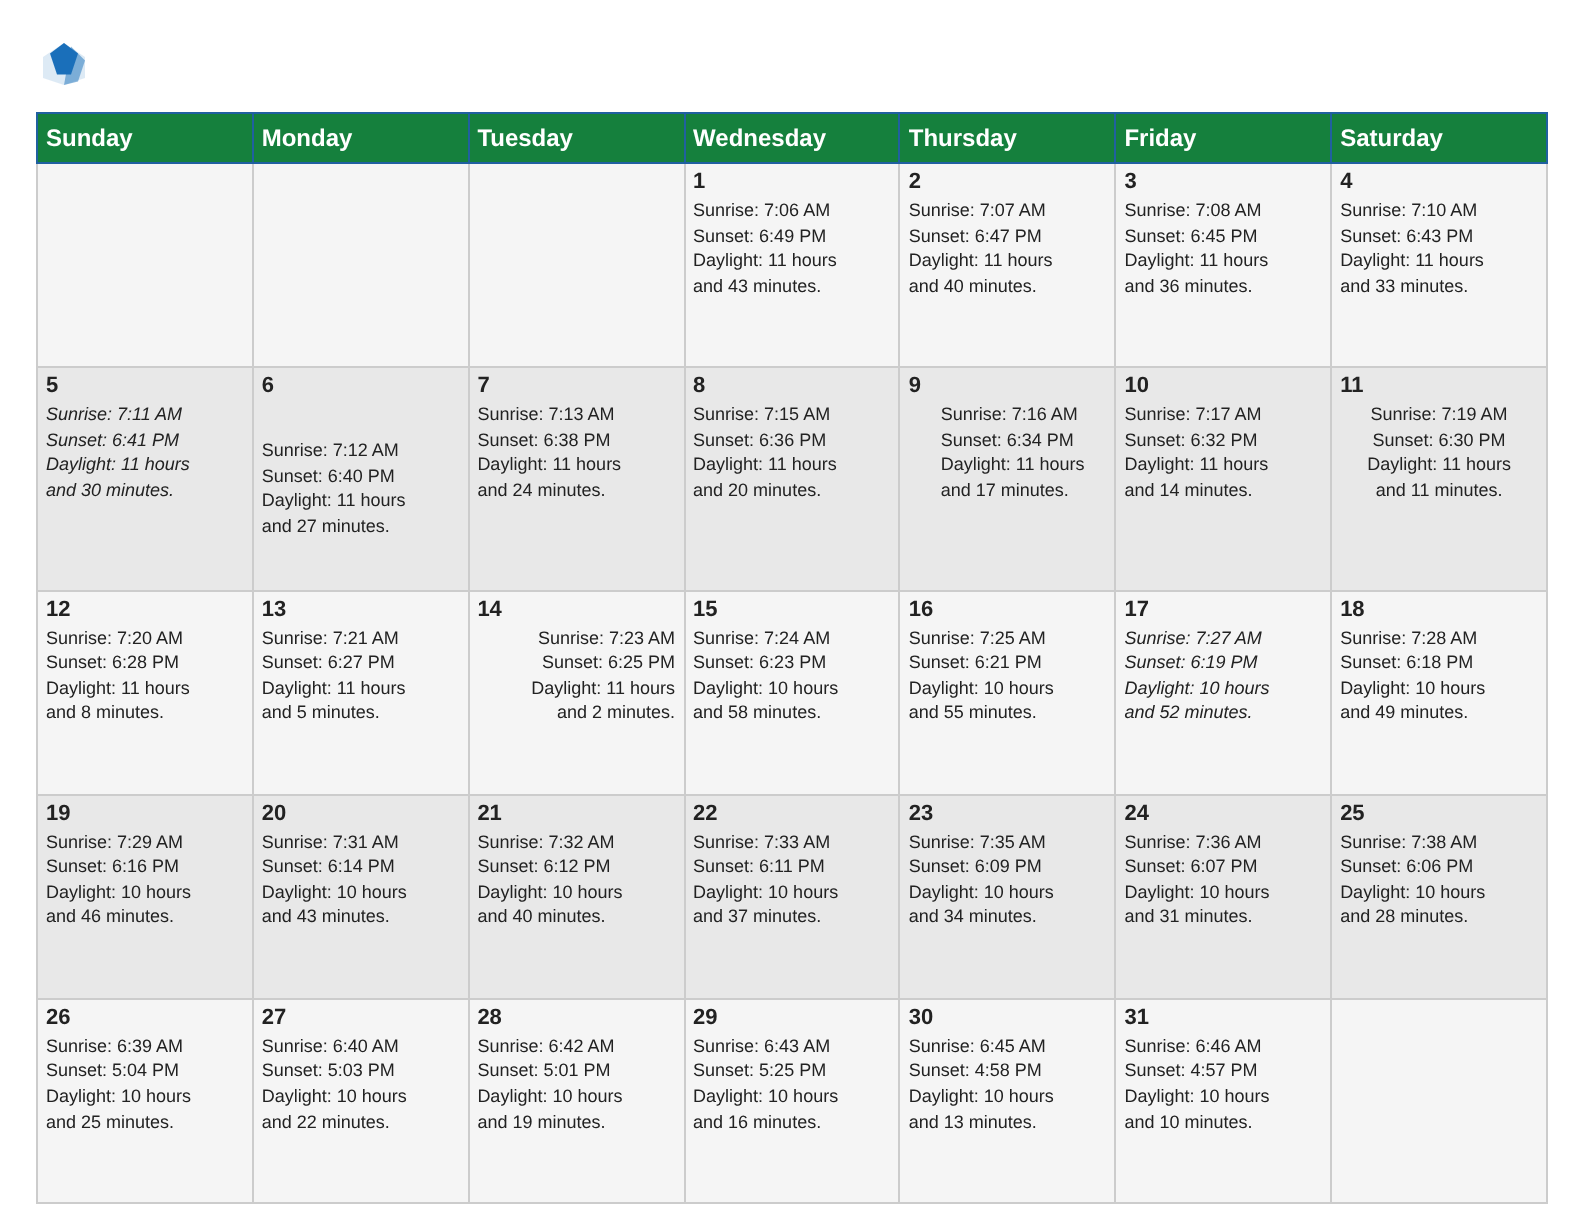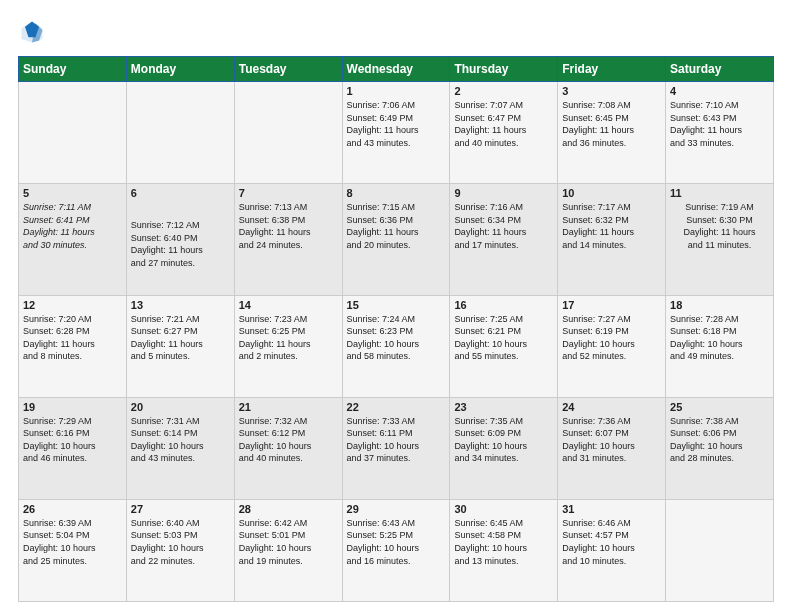--- a/index.html
+++ b/index.html
@@ -191,21 +191,21 @@
           </td>
           <td>
             <span class="day-num">8</span>
             <div class="day-info" style="white-space: pre-line;">Sunrise: 7:15 AM
 Sunset: 6:36 PM
 Daylight: 11 hours
 and 20 minutes.</div>
           </td>
           <td>
             <span class="day-num">9</span>
-            <div class="day-info" style="white-space: pre-line;">Sunrise: 7:16 AM
+            <div class="day-info" style="white-space: pre-line; margin-left: 16px;">Sunrise: 7:16 AM
 Sunset: 6:34 PM
 Daylight: 11 hours
 and 17 minutes.</div>
           </td>
           <td>
             <span class="day-num">10</span>
             <div class="day-info" style="white-space: pre-line;">Sunrise: 7:17 AM
 Sunset: 6:32 PM
 Daylight: 11 hours
 and 14 minutes.</div>
@@ -228,42 +228,42 @@
           </td>
           <td>
             <span class="day-num">13</span>
             <div class="day-info" style="white-space: pre-line;">Sunrise: 7:21 AM
 Sunset: 6:27 PM
 Daylight: 11 hours
 and 5 minutes.</div>
           </td>
           <td>
             <span class="day-num">14</span>
-            <div class="day-info" style="white-space: pre-line;">Sunrise: 7:23 AM
+            <div class="day-info" style="white-space: pre-line; text-align: right;">Sunrise: 7:23 AM
 Sunset: 6:25 PM
 Daylight: 11 hours
 and 2 minutes.</div>
           </td>
           <td>
             <span class="day-num">15</span>
             <div class="day-info" style="white-space: pre-line;">Sunrise: 7:24 AM
 Sunset: 6:23 PM
 Daylight: 10 hours
 and 58 minutes.</div>
           </td>
           <td>
             <span class="day-num">16</span>
             <div class="day-info" style="white-space: pre-line;">Sunrise: 7:25 AM
 Sunset: 6:21 PM
 Daylight: 10 hours
 and 55 minutes.</div>
           </td>
           <td>
             <span class="day-num">17</span>
-            <div class="day-info" style="white-space: pre-line;">Sunrise: 7:27 AM
+            <div class="day-info" style="white-space: pre-line; font-style: italic;">Sunrise: 7:27 AM
 Sunset: 6:19 PM
 Daylight: 10 hours
 and 52 minutes.</div>
           </td>
           <td>
             <span class="day-num">18</span>
             <div class="day-info" style="white-space: pre-line;">Sunrise: 7:28 AM
 Sunset: 6:18 PM
 Daylight: 10 hours
 and 49 minutes.</div>

